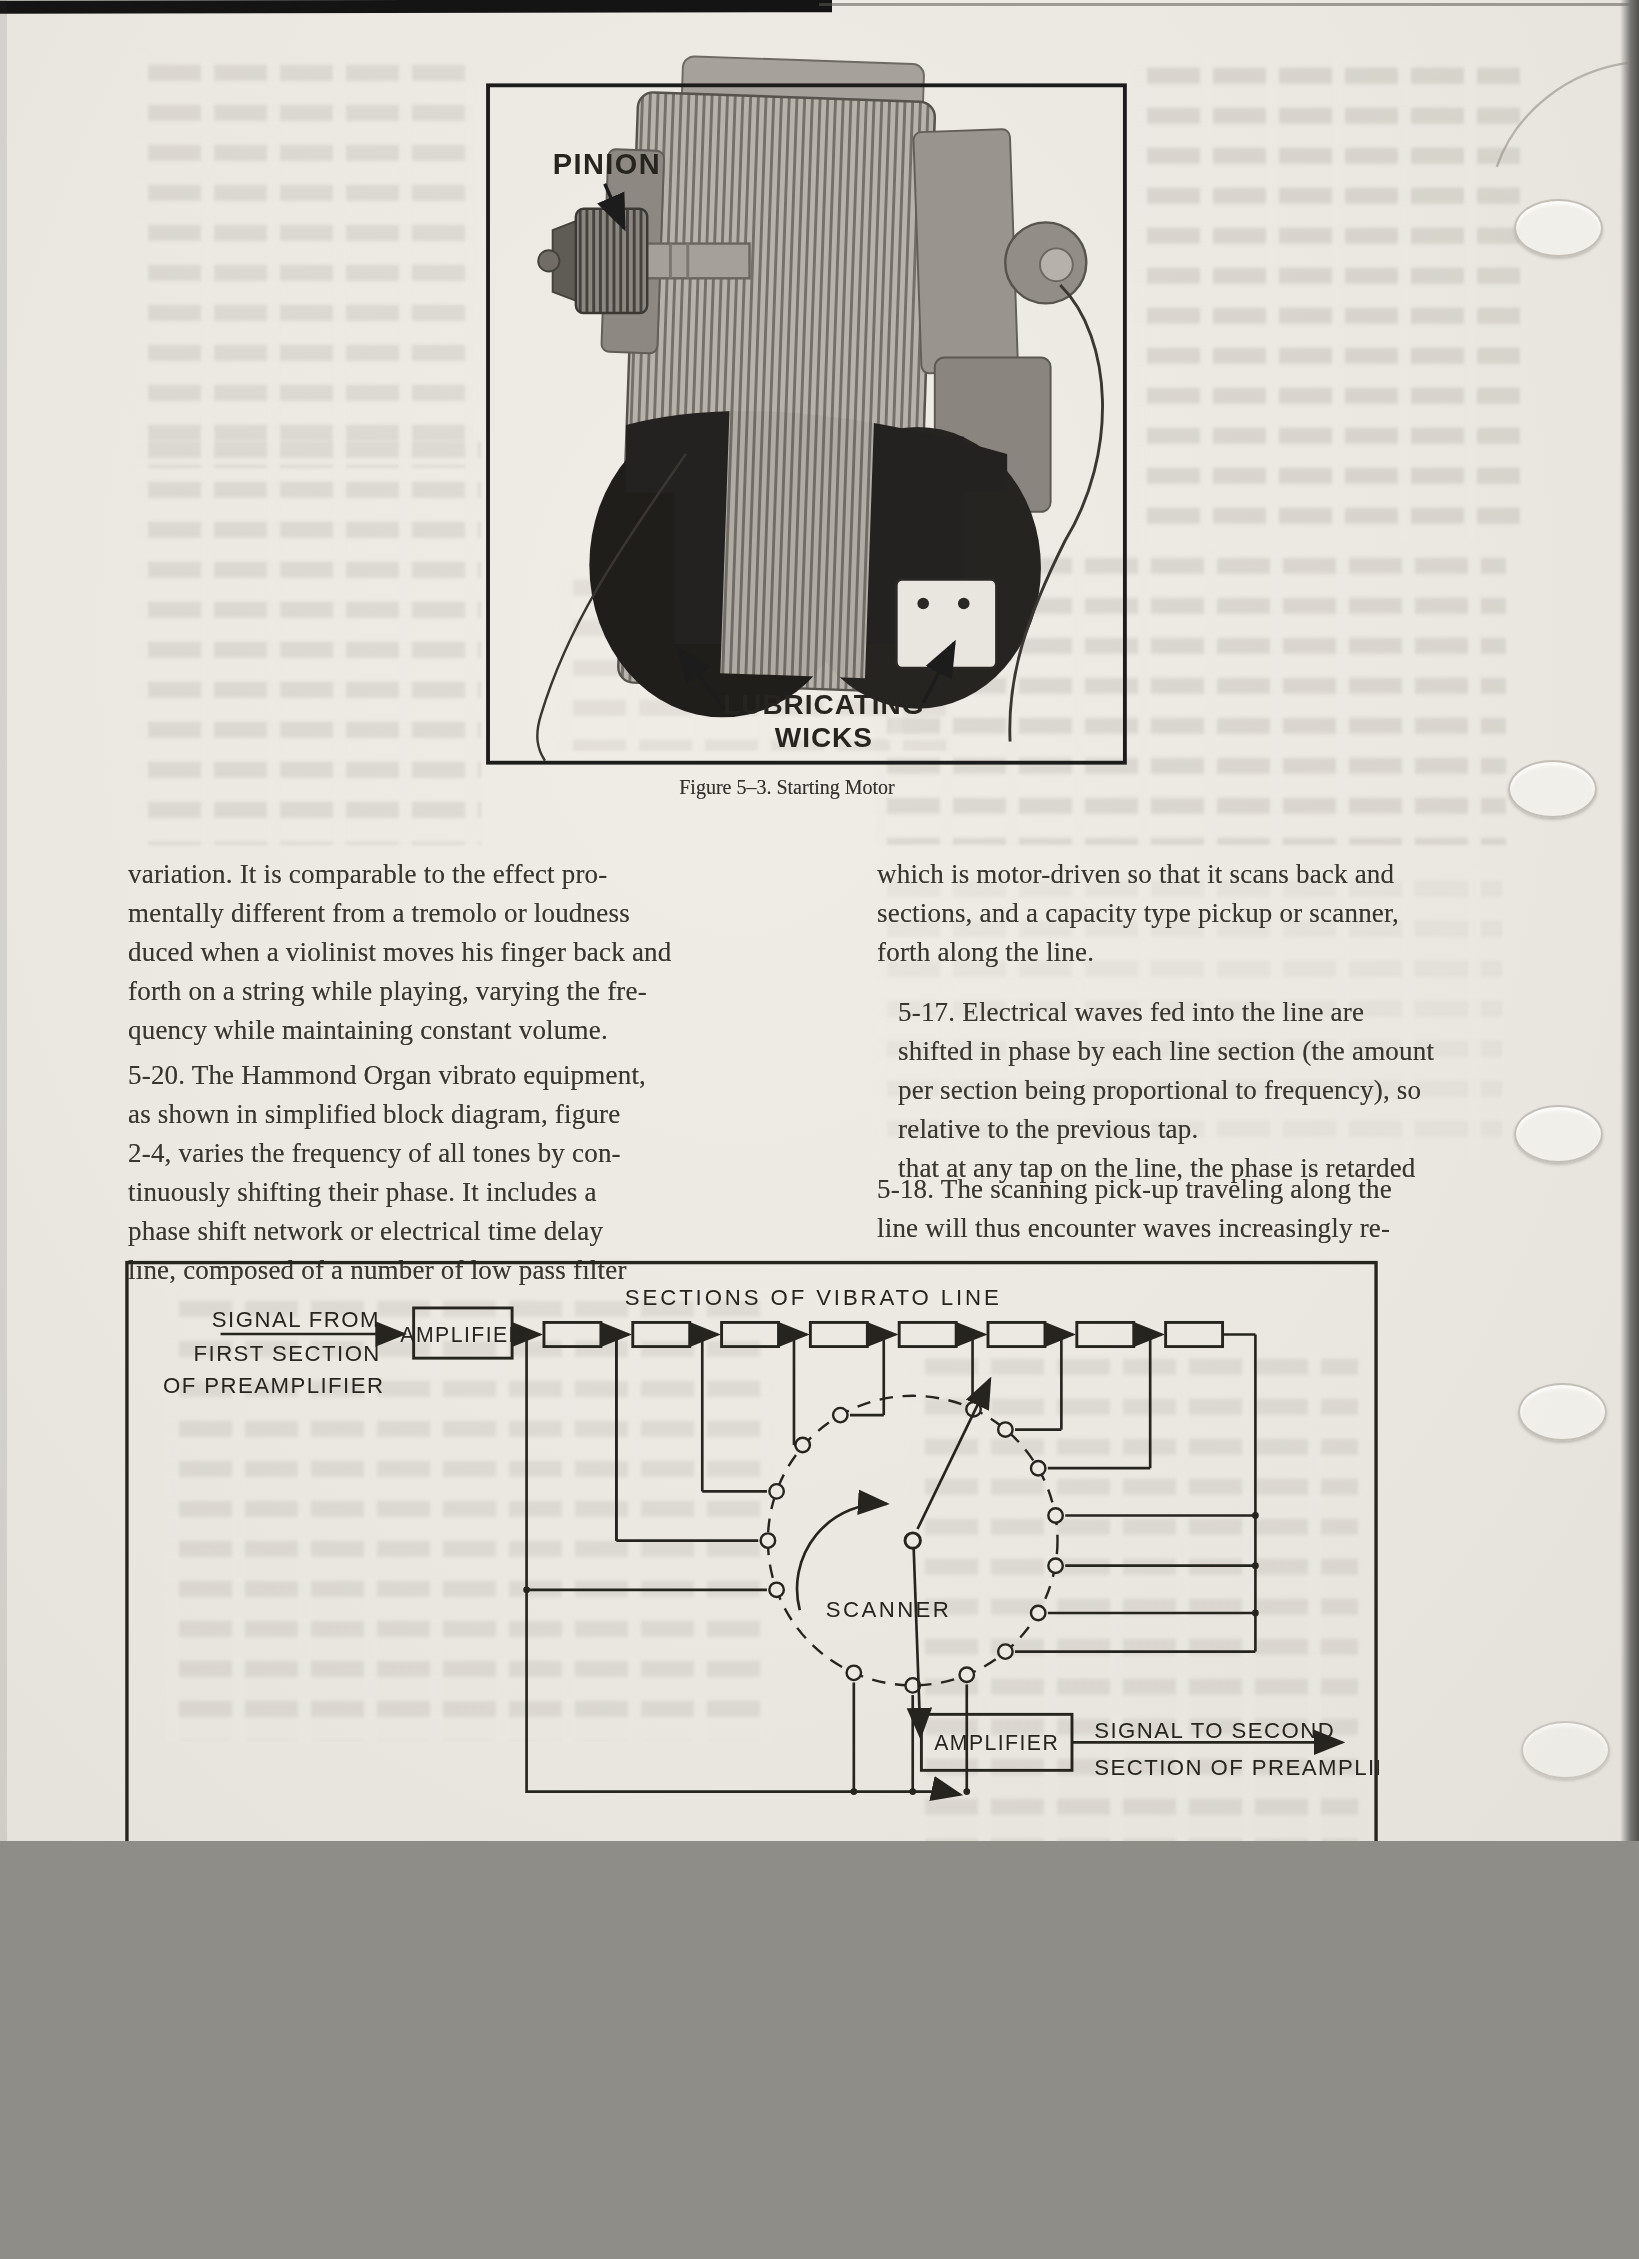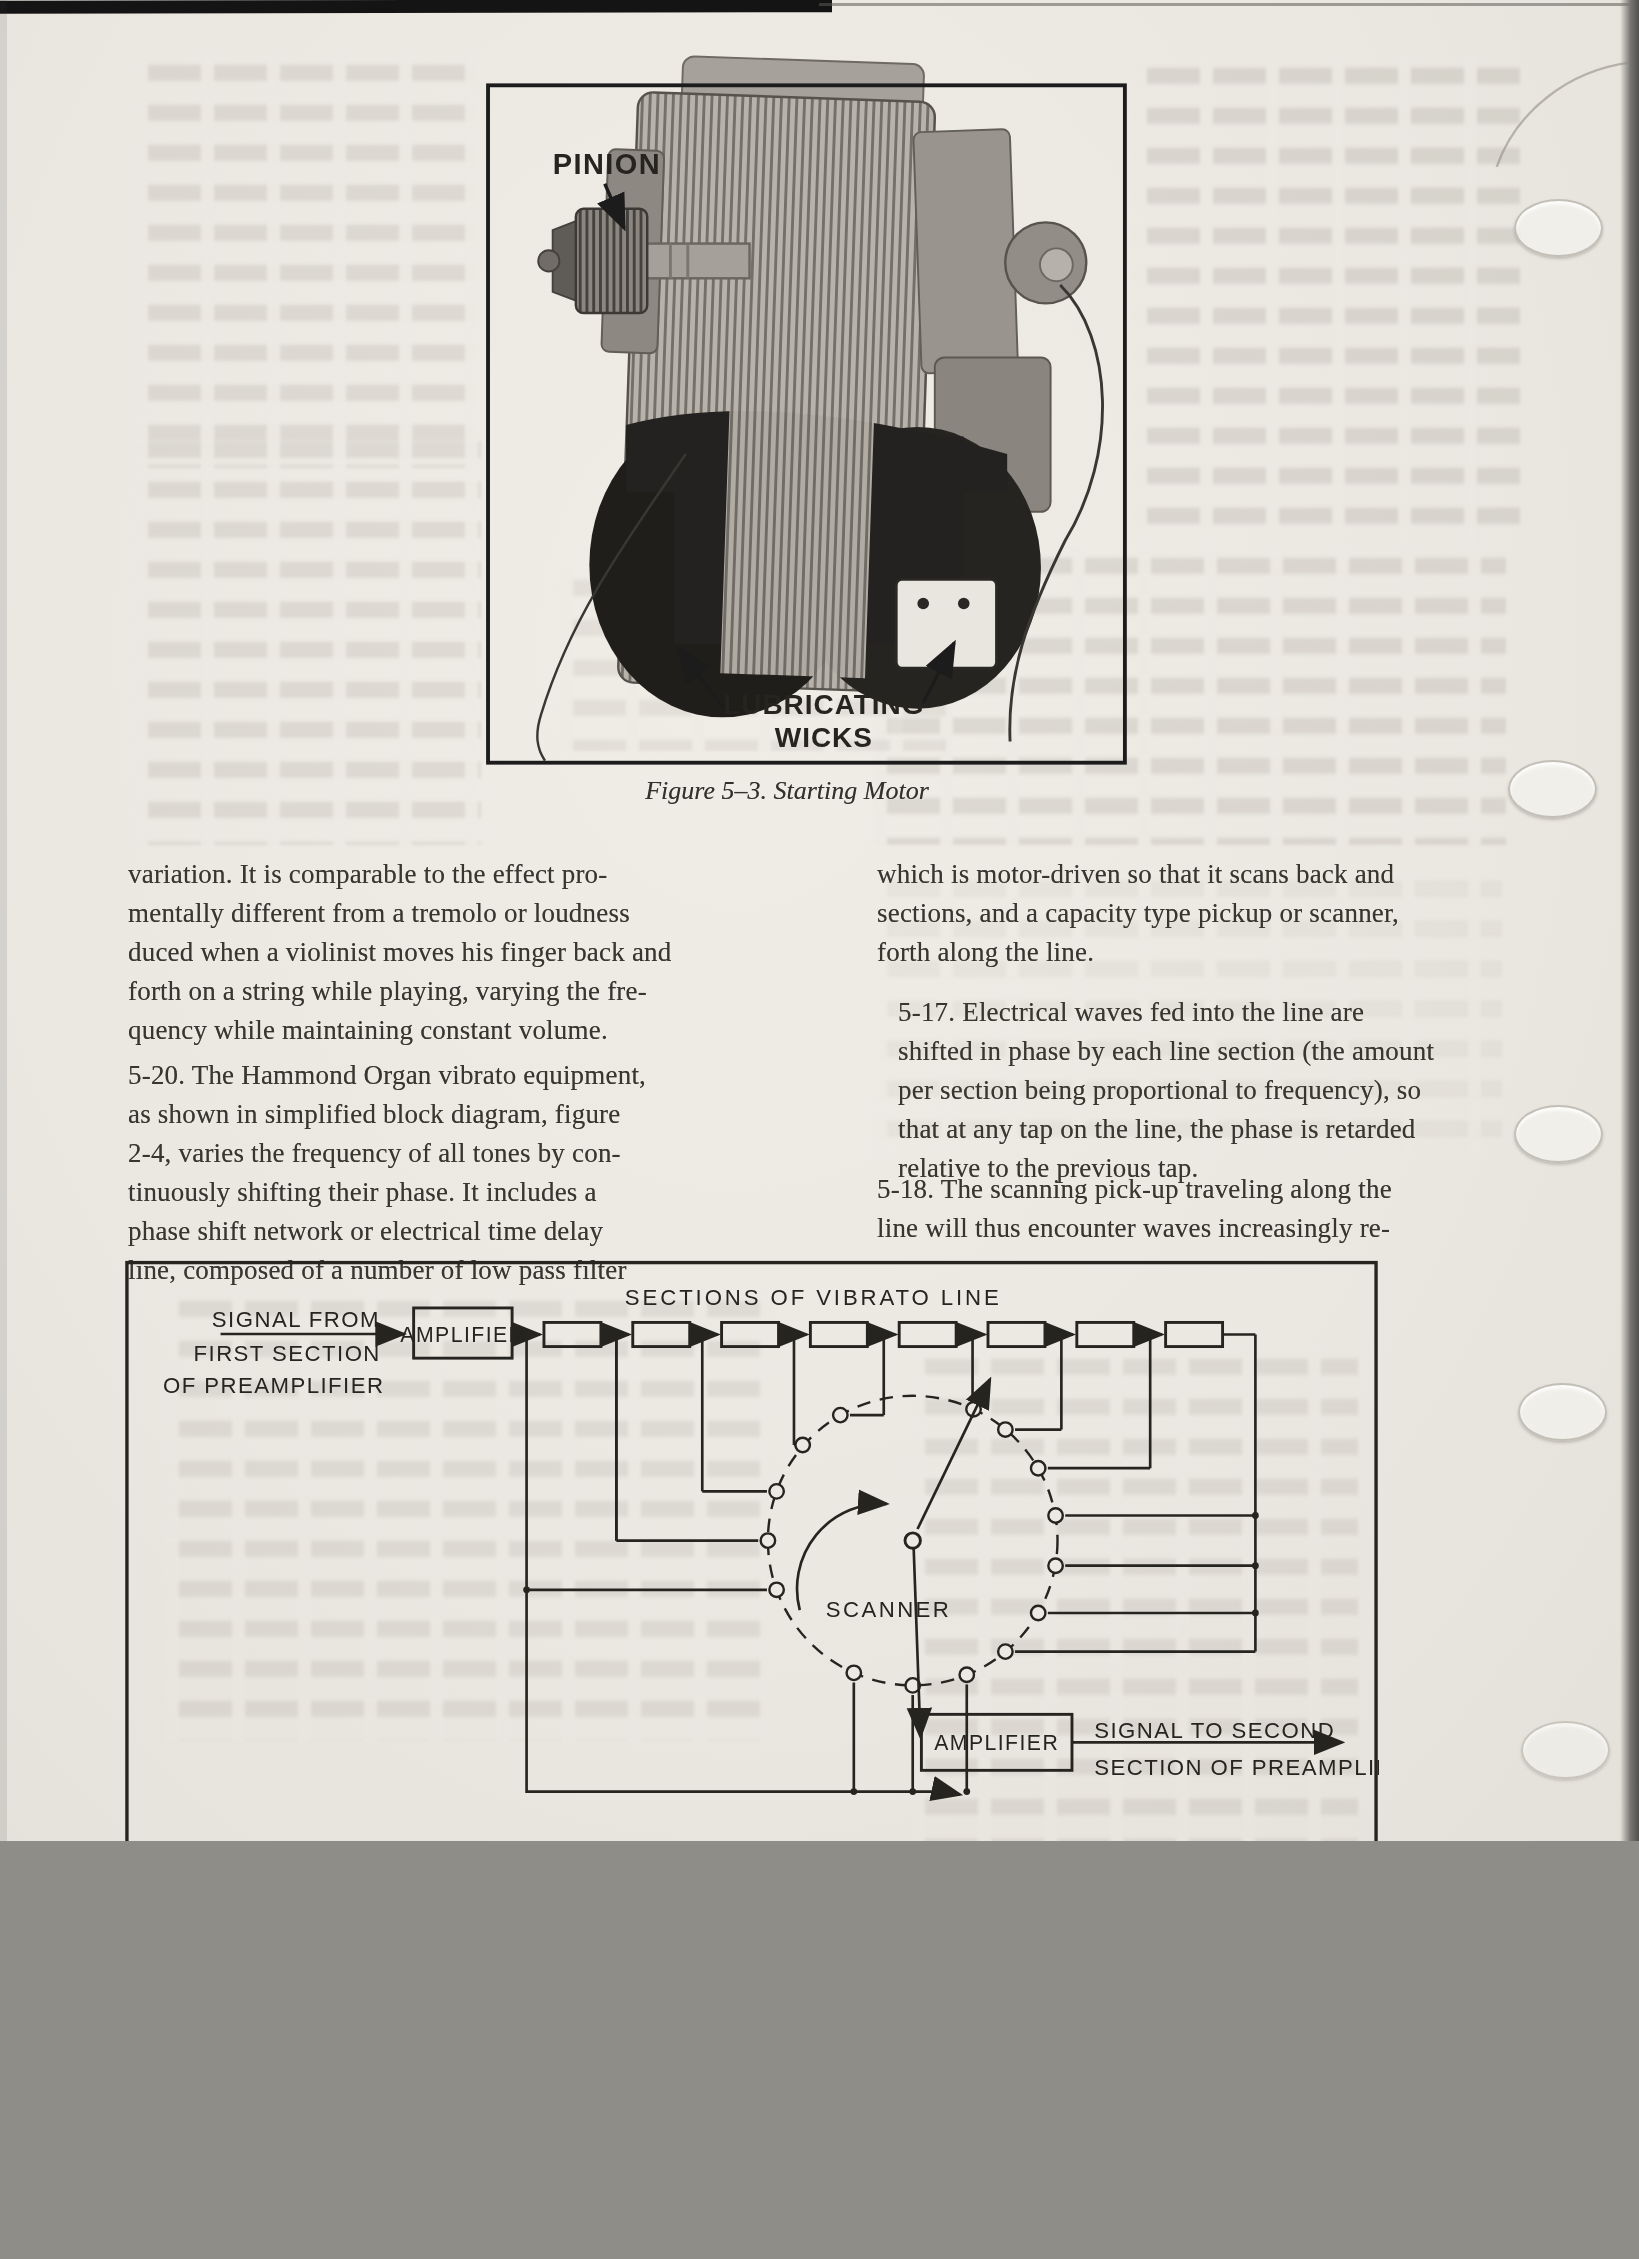--- a/index.html
+++ b/index.html
@@ -23,21 +23,21 @@
   .corner-curl{position:absolute;left:1487px;top:53px;width:145px;height:169px;}
   
   .ghost{position:absolute;filter:blur(1.6px);opacity:.34;pointer-events:none;
     background-image:
       repeating-linear-gradient(90deg, rgba(236,233,227,.95) 0 12.6px, rgba(236,233,227,0) 12.6px 66px),
       repeating-linear-gradient(180deg, rgba(0,0,0,0) 0 9.7px, rgba(118,111,98,.4) 13.5px 26px, rgba(0,0,0,0) 30px 40px);}
   
   .para{position:absolute;font-size:27px;line-height:39px;letter-spacing:0.2px;
     color:#38362f;text-shadow:0 0 0.6px rgba(56,54,47,.55);white-space:nowrap;}
   
-  .caption{position:absolute;font-size:26px;color:#33312c;text-shadow:0 0 0.6px rgba(56,54,47,.5);white-space:nowrap;font-style:italic;}
+  .caption{position:absolute;font-size:20px;color:#33312c;text-shadow:0 0 0.6px rgba(56,54,47,.5);white-space:nowrap;}
   .folio{position:absolute;left:132px;top:1993px;font-size:40px;color:#3a3832;}
   
   .figsvg{position:absolute;}
   .figsvg text{fill:#26241f;}
   .lblsans{font-family:"Liberation Sans",sans-serif;}
 </style>
 </head>
 <body>
 
 <div class="page">
@@ -130,22 +130,22 @@
 
   <div class="para" style="left:877px;top:855px;">
       <div>which is motor-driven so that it scans back and</div>
       <div>sections, and a capacity type pickup or scanner,</div>
       <div>forth along the line.</div>
     </div>
   <div class="para" style="left:898px;top:993px;">
       <div>5-17.  Electrical waves fed into the line are</div>
       <div>shifted in phase by each line section (the amount</div>
       <div>per section being proportional to frequency), so</div>
+      <div>relative to the previous tap.</div>
       <div>that at any tap on the line, the phase is retarded</div>
-      <div>relative to the previous tap.</div>
     </div>
   <div class="para" style="left:877px;top:1170px;">
       <div>5-18.  The scanning pick-up traveling along the</div>
       <div>line will thus encounter waves increasingly re-</div>
     </div>
 
   <svg class="figsvg" style="left:124px;top:1251px;" width="1255" height="668" viewBox="0 0 1300 692">
     <defs>
       <marker id="ah4" viewBox="0 0 10 8" refX="9" refY="4" markerWidth="12" markerHeight="10" orient="auto">
         <path d="M0,0 L10,4 L0,8 Z" fill="#26241f"></path>

